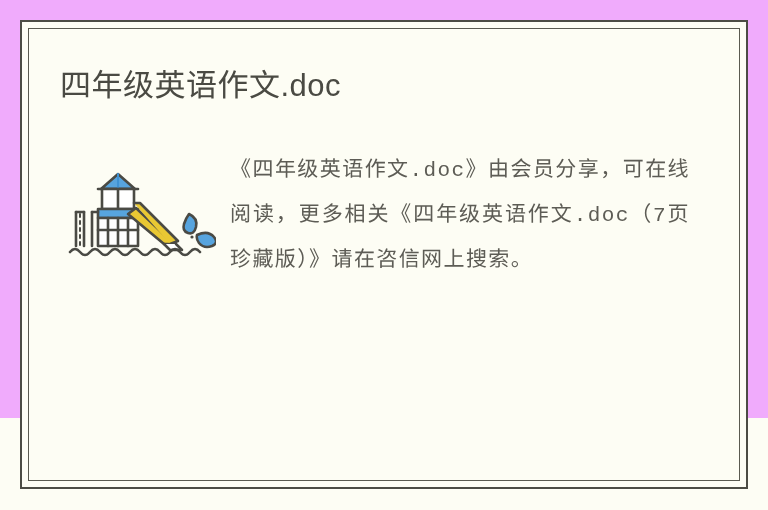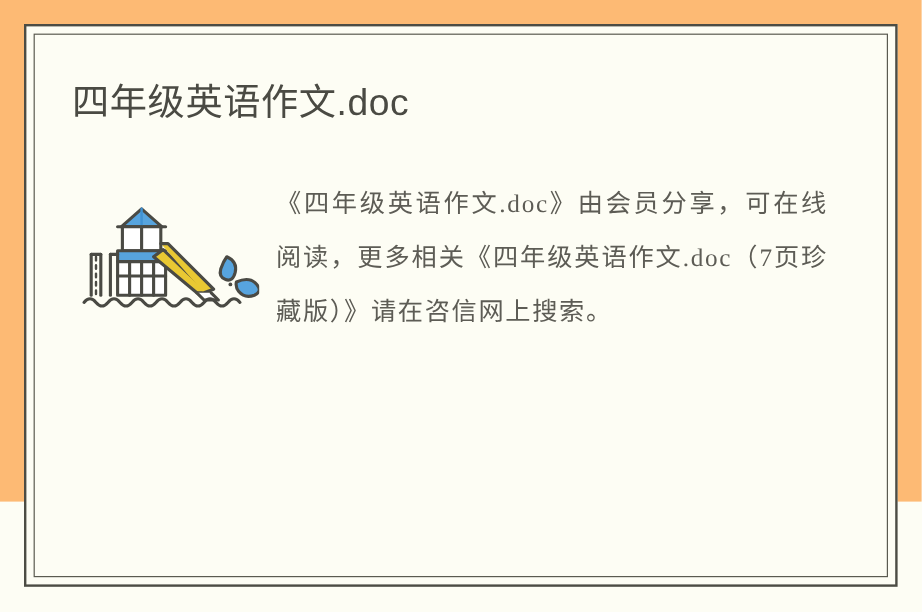--- a/index.html
+++ b/index.html
@@ -12,21 +12,21 @@
     height: 510px;
     overflow: hidden;
     background: #fdfdf4;
     font-family: "Liberation Sans", "DejaVu Sans", sans-serif;
   }
 
   #page {
     position: relative;
     width: 768px;
     height: 418px;
-    background: #fdba74;
+    background: #f0abfc;
     box-sizing: border-box;
   }
 
   
   .frame-outer {
     position: absolute;
     left: 20px;
     top: 20px;
     width: 728px;
     height: 469px;
@@ -84,21 +84,21 @@
     height: 90px;
   }
   .thumb svg { display: block; width: 160px; height: 90px; }
 
   
   .desc {
     position: absolute;
     left: 202px;
     top: 0px;
     width: 460px;
-    font-family: Liberation Serif, serif;
+    font-family: Liberation Mono, monospace;
     font-size: 21px;
     line-height: 45px;
     color: #5d5c55;
     letter-spacing: 1.4px;
     text-align: justify;
     word-break: break-all;
   }
 </style>
 </head>
 <body>

